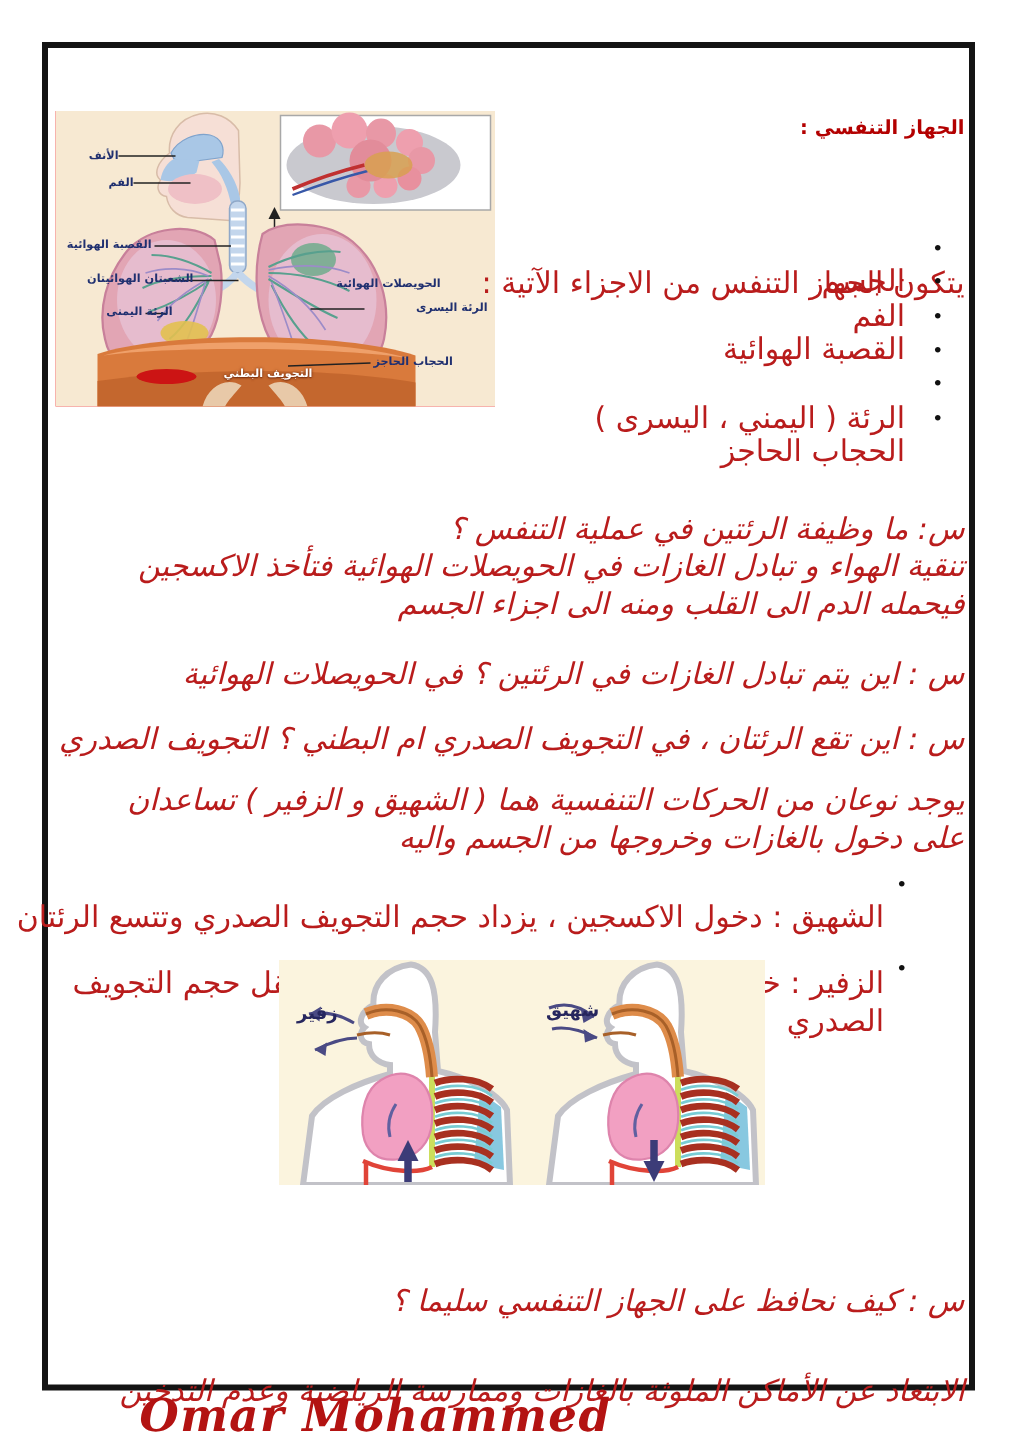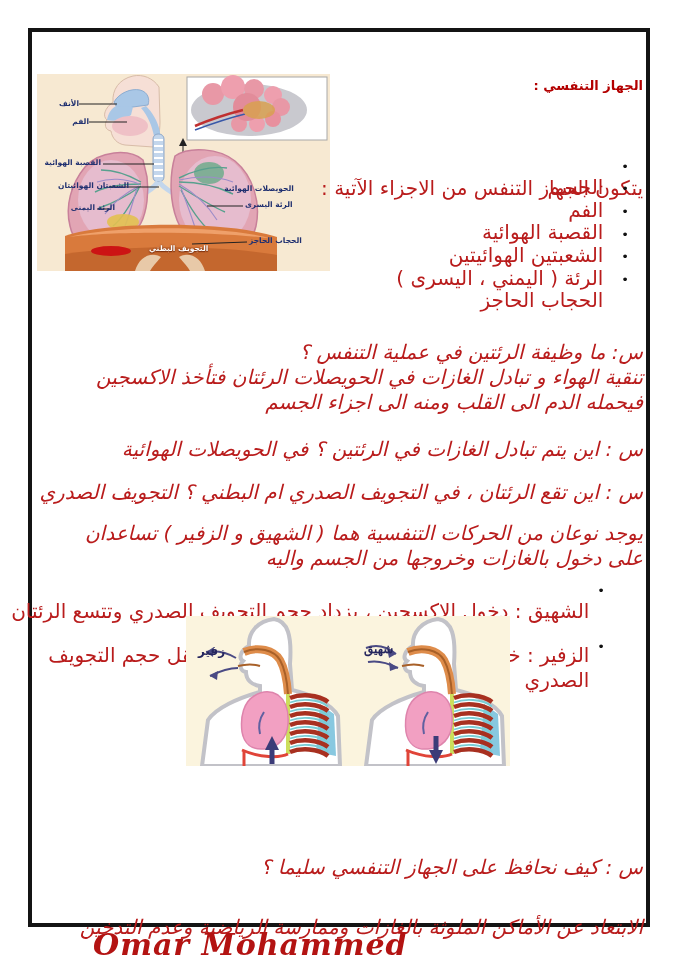--- a/index.html
+++ b/index.html
@@ -38,21 +38,21 @@
   .a4{top:872px;}
   
   .anatomy{left:37px;top:74px;width:293px;height:197px;background:#ef4444;}
   .anatomy svg{position:absolute;left:0;top:0;}
   .anat-label{
     position:absolute;font-size:7.5px;font-weight:bold;color:#203070;
     direction:rtl;line-height:9px;
   }
   .anat-label.white{color:#ffffff;text-shadow:0 0 2px #7a3010,0 1px 1px #7a3010;}
   
-  .breathing{left:186px;top:616px;width:324px;height:150px;background:#fbf4de;}
+  .breathing{left:186px;top:640px;width:324px;height:150px;background:#fbf4de;}
   .breathing svg{position:absolute;left:0;top:0;}
   .breath-label{
     position:absolute;font-size:12px;font-weight:bold;color:#26265e;direction:rtl;
   }
   
   .signature{
     left:93px;top:927px;font-size:30px;font-weight:bold;font-style:italic;
     font-family:"DejaVu Serif", serif;color:#b31312;letter-spacing:1px;
   }
 </style>
@@ -150,21 +150,21 @@
       <line x1="206" y1="132" x2="170" y2="132"></line>
       <line x1="210" y1="168" x2="155" y2="170"></line>
     </g>
   </svg>
   <span class="anat-label" style="left:6px;top:25px;width:36px;text-align:right;">الأنف</span>
   <span class="anat-label" style="left:16px;top:43px;width:36px;text-align:right;">الفم</span>
   <span class="anat-label" style="left:0px;top:84px;width:64px;text-align:right;">القصبة الهوائية</span>
   <span class="anat-label" style="left:0px;top:107px;width:92px;text-align:right;">الشعبتان الهوائيتان</span>
   <span class="anat-label" style="left:6px;top:129px;width:52px;text-align:right;margin-left:20px;">الرئة اليمنى</span>
   <span class="anat-label" style="left:160px;top:69px;width:124px;text-align:center;margin-top:41px;">الحويصلات الهوائية</span>
-  <span class="anat-label" style="left:208px;top:126px;width:80px;text-align:left;">الرئة اليسرى</span>
+  <span class="anat-label" style="left:208px;top:126px;width:80px;text-align:right;">الرئة اليسرى</span>
   <span class="anat-label" style="left:212px;top:162px;width:78px;text-align:left;">الحجاب الحاجز</span>
   <span class="anat-label white" style="left:112px;top:170px;width:88px;text-align:left;">التجويف البطني</span>
 </div>
 
 <div class="abs doc-title ar">الجهاز التنفسي :</div>
 <div class="abs body-text ar intro-lead">يتكون الجهاز التنفس من الاجزاء الآتية :</div>
 
 <div class="abs parts-list">
   <div class="li">
     <span class="dot">•</span>
@@ -173,34 +173,33 @@
   <div class="li">
     <span class="dot">•</span>
     <span class="body-text ar">الفم</span>
   </div>
   <div class="li">
     <span class="dot">•</span>
     <span class="body-text ar">القصبة الهوائية</span>
   </div>
   <div class="li">
     <span class="dot">•</span>
-    <span class="body-text ar">الشعبتين الهوائيتين</span>
   </div>
   <div class="li">
     <span class="dot">•</span>
     <span class="body-text ar">الرئة ( اليمني ، اليسرى )</span>
   </div>
   <div class="li">
     <span class="dot">•</span>
     <span class="body-text ar">الحجاب الحاجز</span>
   </div>
 </div>
 
 <div class="abs body-text ar qa q1">س:  ما وظيفة الرئتين في عملية التنفس ؟</div>
-<div class="abs body-text ar qa a1">تنقية الهواء و تبادل الغازات في الحويصلات الرئتان فتأخذ الاكسجين فيحمله الدم الى القلب ومنه الى اجزاء الجسم</div>
+<div class="abs body-text ar qa a1">تنقية الهواء و تبادل الغازات في الحويصلات الهوائية فتأخذ الاكسجين فيحمله الدم الى القلب ومنه الى اجزاء الجسم</div>
 <div class="abs body-text ar qa q2">س : اين يتم تبادل الغازات في الرئتين ؟ في الحويصلات الهوائية</div>
 <div class="abs body-text ar qa q3">س :  اين تقع الرئتان ، في التجويف الصدري ام البطني ؟ التجويف الصدري</div>
 <div class="abs body-text ar qa movements">يوجد نوعان من الحركات التنفسية هما  ( الشهيق و الزفير ) تساعدان على دخول بالغازات وخروجها من الجسم واليه</div>
 
 <div class="abs breath-list-1">
   <span class="dot2">•</span>
   <span class="body-text ar">الشهيق : دخول الاكسجين ، يزداد حجم التجويف الصدري وتتسع الرئتان</span>
 </div>
 <div class="abs breath-list-2">
   <span class="dot2">•</span>
@@ -252,19 +251,19 @@
       <use href="#torso" x="0" y="0"></use>
       <path d="M16,32 C26,28 36,30 46,38" stroke="#4a4a84" stroke-width="2" fill="none"></path>
       <polygon points="46,38 37,32 39,42" fill="#4a4a84"></polygon>
       <path d="M18,46 C28,44 38,47 48,52" stroke="#4a4a84" stroke-width="2" fill="none"></path>
       <polygon points="48,52 39,46 40,55" fill="#4a4a84"></polygon>
       <line x1="86" y1="120" x2="86" y2="136" stroke="#3c3c78" stroke-width="5"></line>
       <polygon points="79,134 93,134 86,148" fill="#3c3c78"></polygon>
     </g>
   </svg>
   <span class="breath-label" style="left:12px;top:28px;">زفير</span>
-  <span class="breath-label" style="left:178px;top:26px;font-family:Liberation Serif, serif;">شهيق</span>
+  <span class="breath-label" style="left:178px;top:26px;">شهيق</span>
 </div>
 
 <div class="abs body-text ar qa q4">س : كيف نحافظ على الجهاز التنفسي سليما ؟</div>
 <div class="abs body-text ar qa a4">الابتعاد عن الأماكن الملوثة بالغازات وممارسة الرياضية وعدم التدخين</div>
 
 <div class="abs signature">Omar Mohammed</div>
 
 </body></html>

